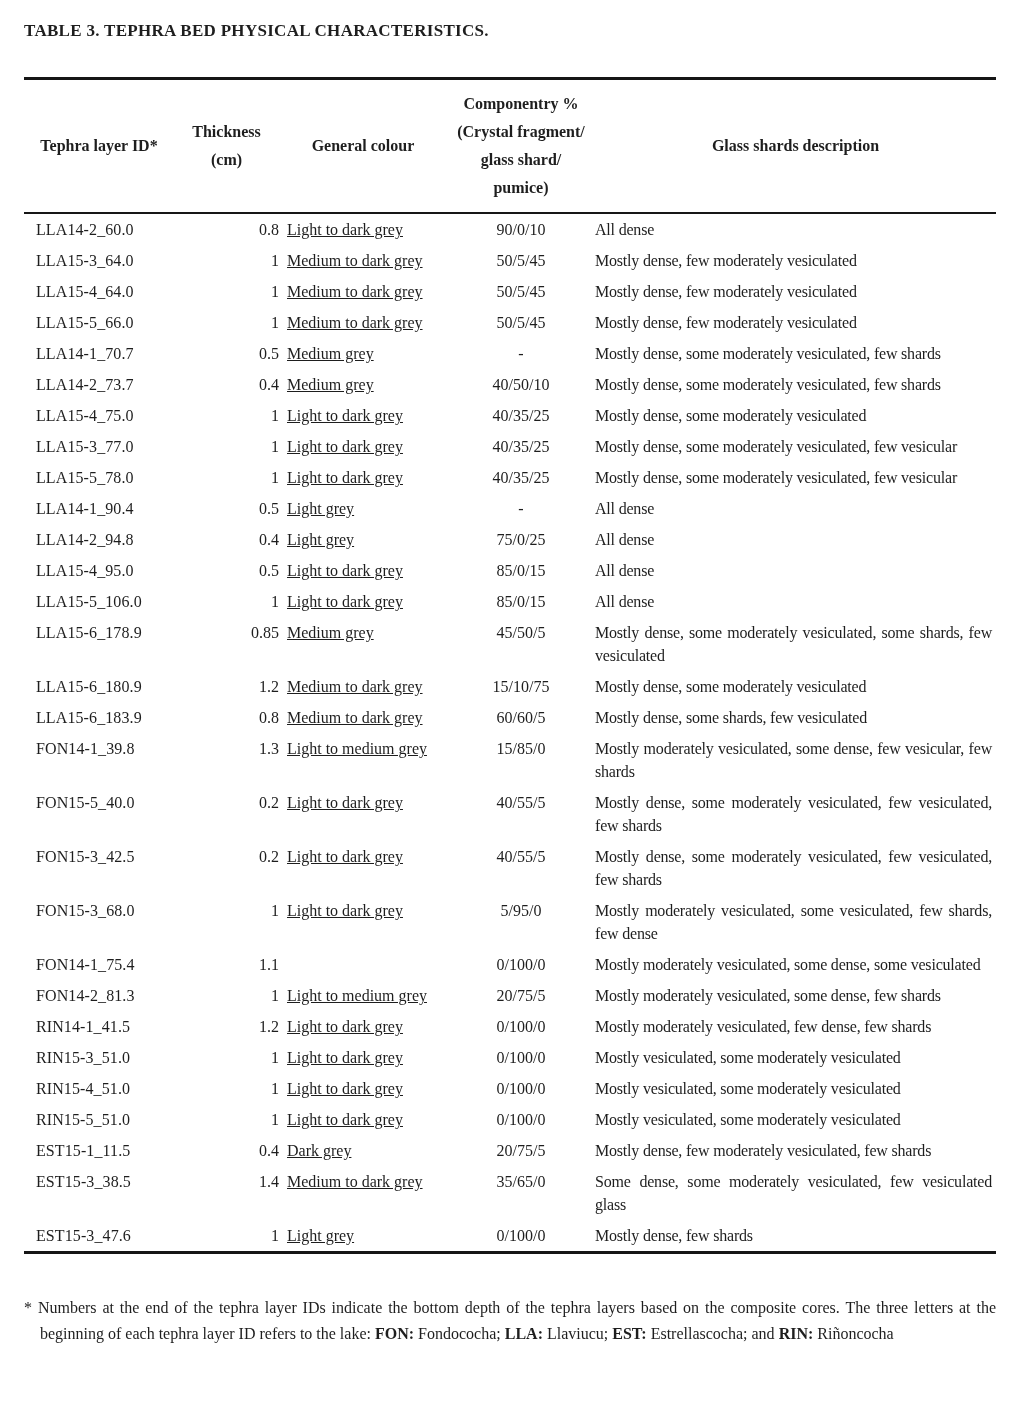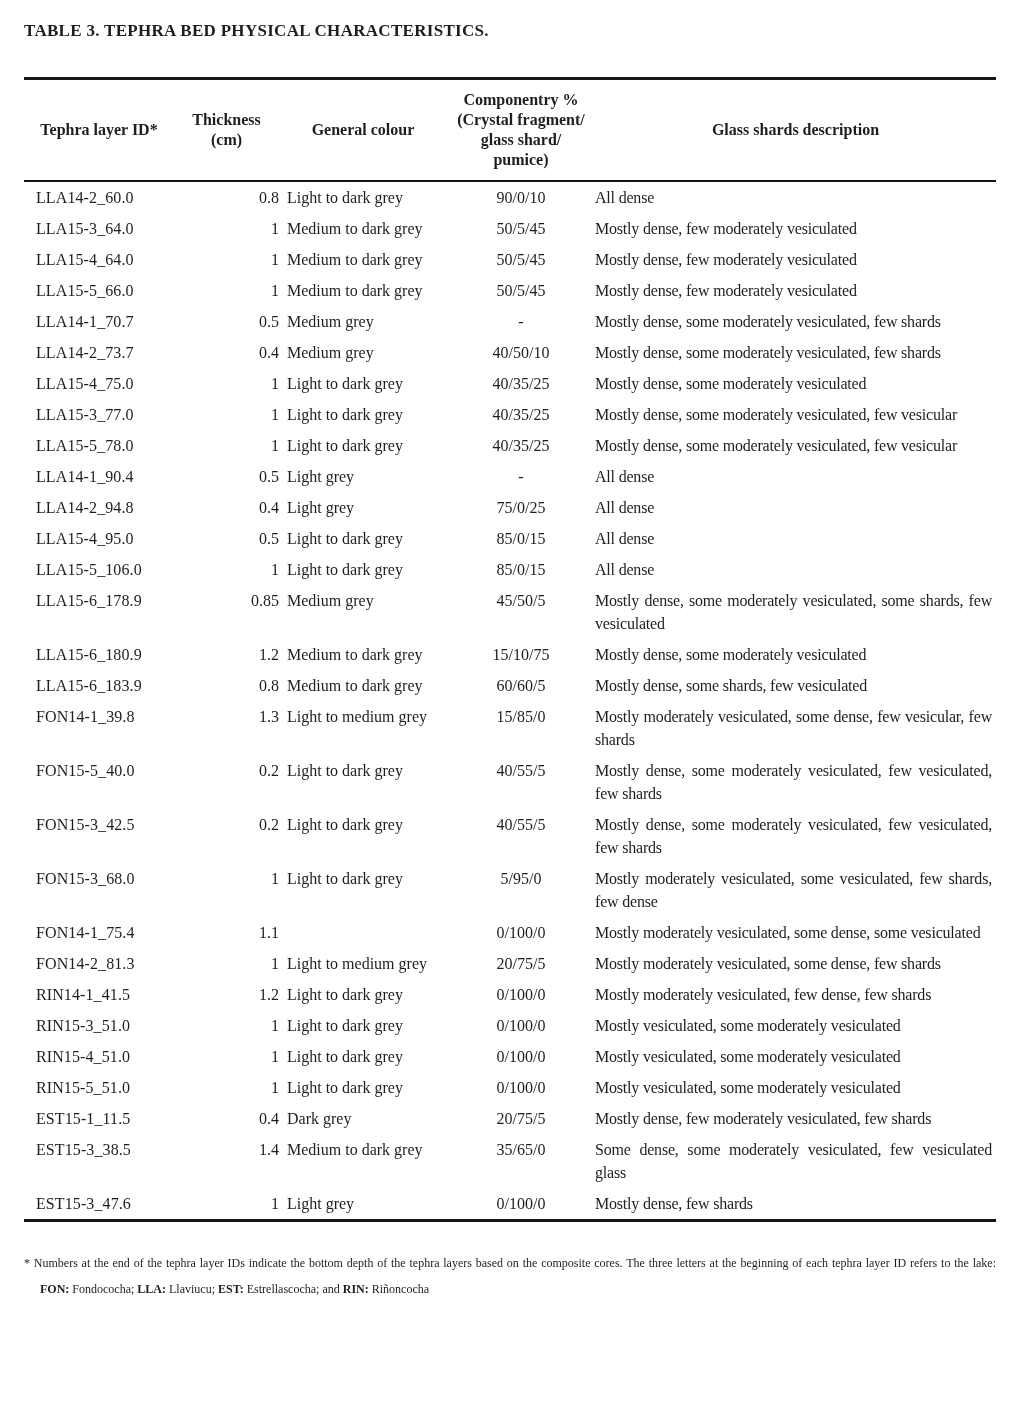--- a/index.html
+++ b/index.html
@@ -30,48 +30,48 @@
     border-collapse: collapse;
     width: 972px;
     margin-top: 35px;
     border-top: 3px solid #161616;
     border-bottom: 3px solid #161616;
   }
   thead th {
     border-bottom: 2.5px solid #161616;
     font-weight: bold;
     font-size: 16px;
-    line-height: 20px;
+    line-height: 28px;
     text-align: center;
     vertical-align: middle;
     white-space: pre-line;
     padding: 10px 2px;
     height: 78px;
     box-sizing: content-box;
   }
   tbody td {
     font-size: 16px;
     line-height: 23px;
     padding: 4px 0;
     vertical-align: top;
   }
   td.c0 { padding-left: 12px; letter-spacing: 0.1px; font-family: Liberation Serif, serif; }
   td.c1 { text-align: right; }
-  td.c2 { padding-left: 8px; }
+  td.c2 { padding-left: 8px; text-decoration: underline; }
   td.c3 { text-align: center; }
   td.c4 {
     text-align: justify;
     text-align-last: left;
     padding-right: 4px;
     letter-spacing: -0.2px;
   }
   .footnote {
     width: 972px;
-    margin: 28px 0 0 0;
-    font-size: 12px;
+    margin: 41px 0 0 0;
+    font-size: 16px;
     line-height: 26px;
     padding-left: 16px;
     text-indent: -16px;
     text-align: justify;
     text-align-last: left;
     box-sizing: border-box;
   }
   .footnote .b { font-weight: bold; }
 </style>
 </head>

